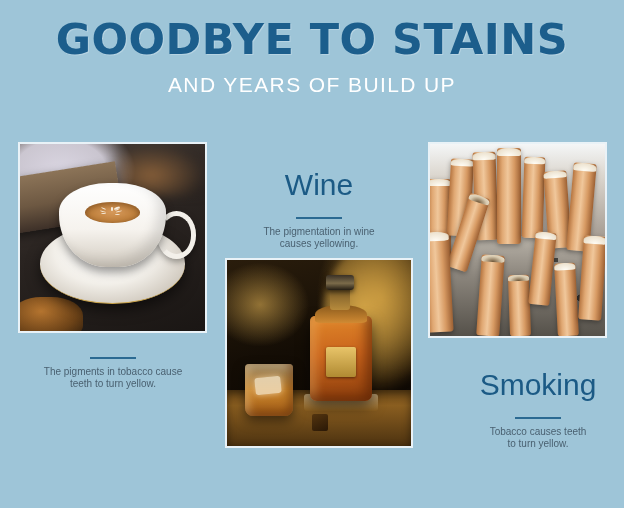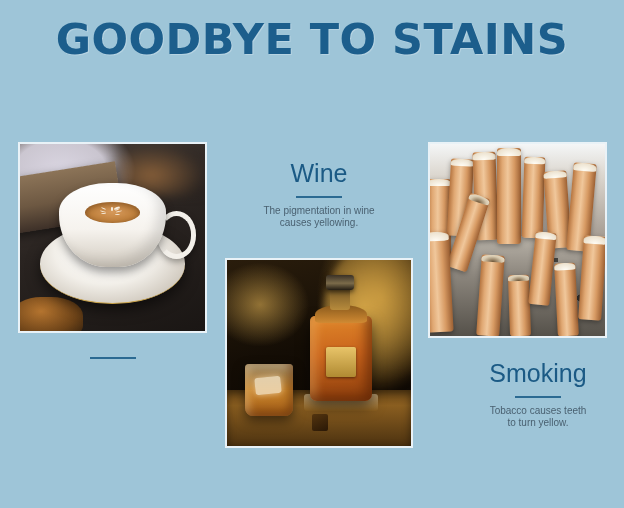--- a/index.html
+++ b/index.html
@@ -328,23 +328,23 @@
   }
   .cig-dark-hole::after {
     background: radial-gradient(ellipse at 50% 100%, #6b5233 0%, #d9cbb0 58%, #efe6d4 100%);
   }
 
   
   .caption { position: absolute; text-align: center; }
   .caption h2 {
     font-family: "Liberation Sans", sans-serif;
     font-weight: normal;
-    font-size: 25px;
+    font-size: 30px;
     color: #1b5a85;
-    margin: 8px;
+    margin: 16px;
     line-height: 1.1;
     white-space: nowrap;
   }
   .caption-rule {
     width: 46px;
     height: 2px;
     background: #2b6a92;
     margin: 5px auto 7px auto;
     border: 0;
   }
@@ -361,20 +361,21 @@
   #caption-coffee { left: 2px;   top: 352px; width: 222px; }
   #caption-smoking{ left: 434px; top: 352px; width: 208px; }
 </style>
 </head>
 <body>
 
 <div id="poster">
 
   <div id="header">
     <h1 id="main-title">GOODBYE TO STAINS</h1>
+    <h2 id="sub-title">AND YEARS OF BUILD UP</h2>
   </div>
 
   <div class="photo" id="photo-coffee">
     <div class="photo-inner">
       <div id="coffee-blur-top"></div>
       <div id="coffee-board"></div>
       <div id="coffee-pastry"></div>
       <div id="coffee-saucer"></div>
       <div id="coffee-handle"></div>
       <div id="coffee-cup">
@@ -430,20 +431,22 @@
 
   <div class="caption" id="caption-wine">
     <h2>Wine</h2>
     <hr class="caption-rule">
     <p>The pigmentation in wine
 causes yellowing.</p>
   </div>
 
   <div class="caption" id="caption-coffee">
     <hr class="caption-rule">
+    <p>The pigments in tobacco cause
+teeth to turn yellow.</p>
   </div>
 
   <div class="caption" id="caption-smoking">
     <h2>Smoking</h2>
     <hr class="caption-rule">
     <p>Tobacco causes teeth
 to turn yellow.</p>
   </div>
 
 </div>

